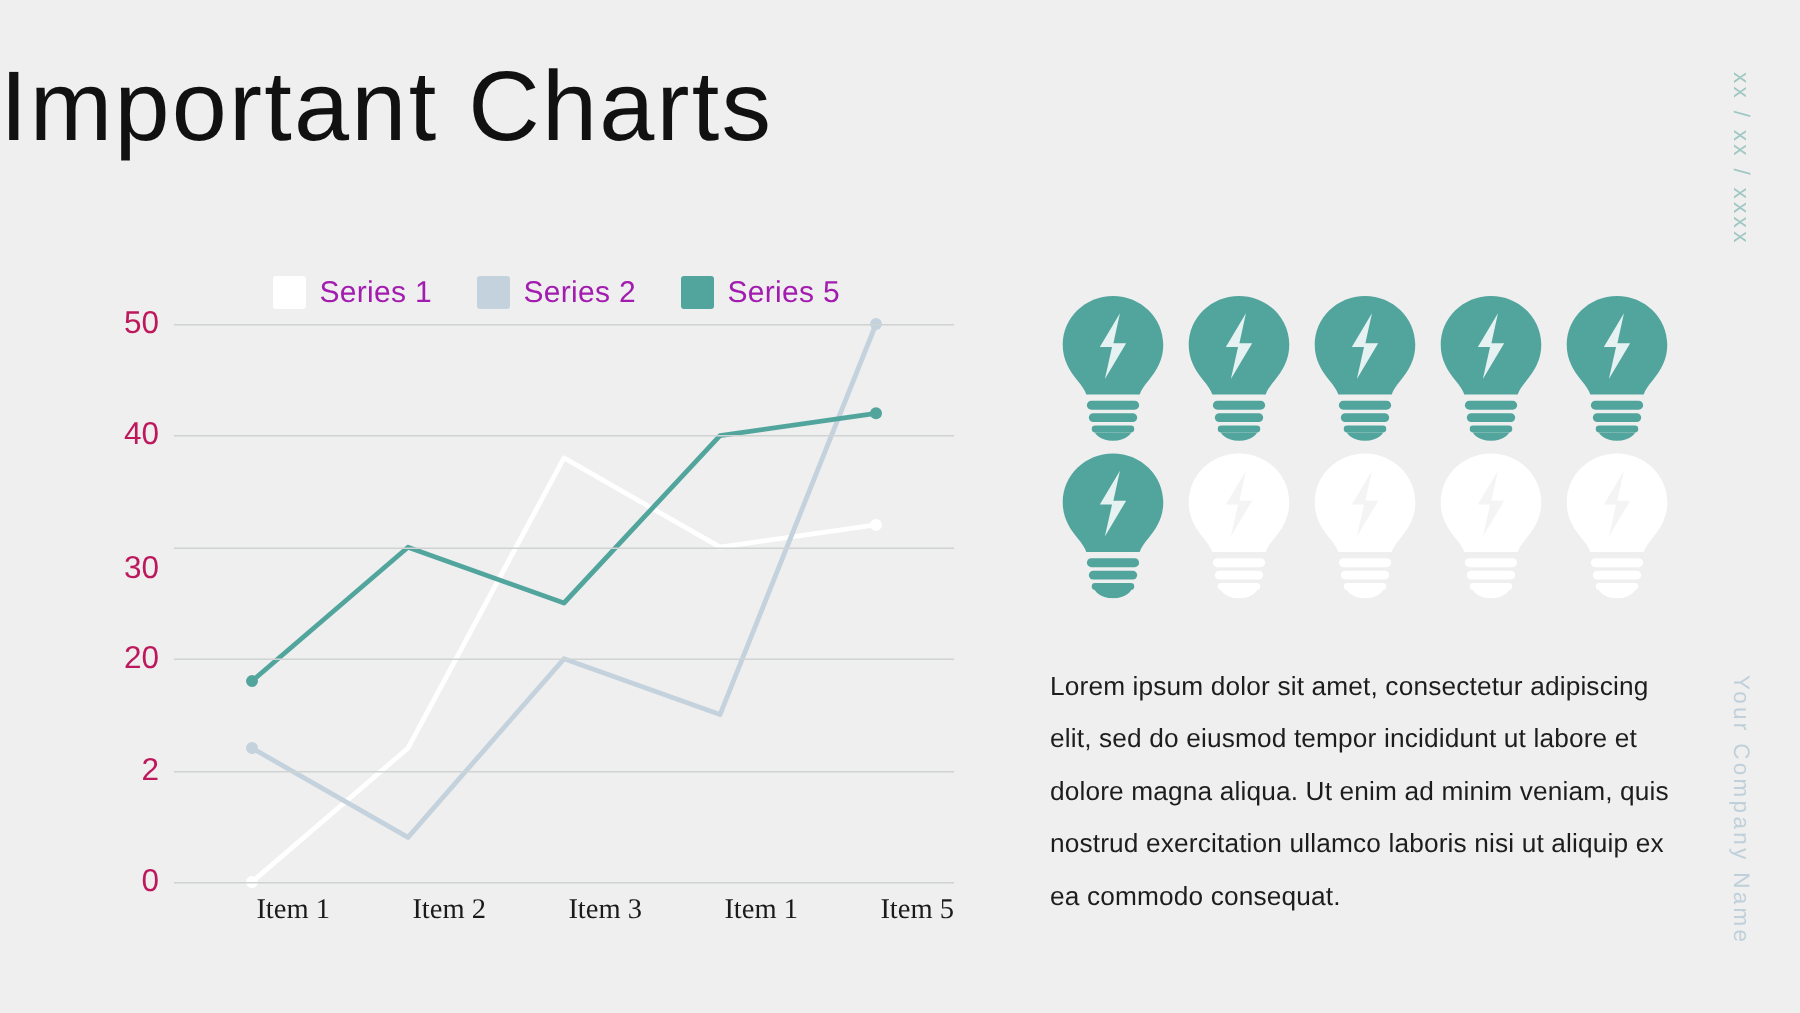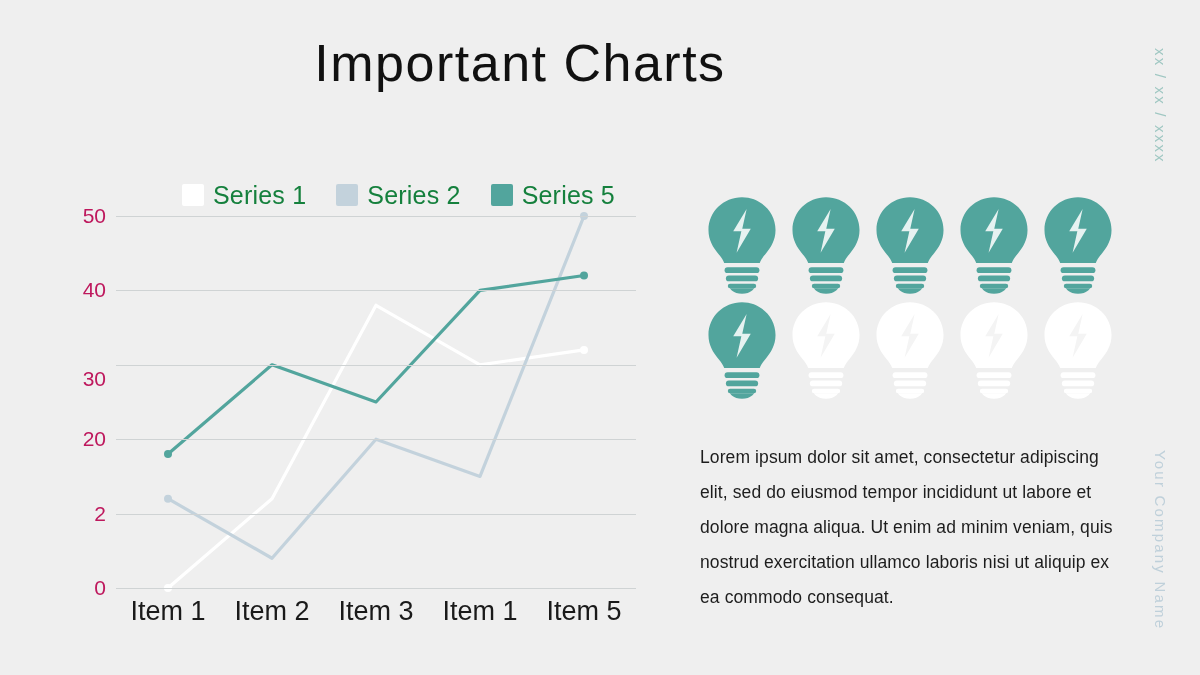--- a/index.html
+++ b/index.html
@@ -14,23 +14,22 @@
   #slide {
     position:relative;
     width:1200px; height:675px;
     background:#efefef;
   }
 
   
   #title {
     position:absolute;
     top:36px; left:0; width:1040px;
-    text-align:center;
-    font-family:"Liberation Sans", sans-serif;
-    font-size:52px;
+    font-family:"Liberation Sans", sans-serif;
+    font-size:66px;
     font-weight:300;
     letter-spacing:1.5px;
     color:#111111;
     line-height:1.05;
   }
 
   
   .vtext {
     position:absolute;
     writing-mode:vertical-rl;
@@ -65,22 +64,22 @@
     gap:30px;
     height:30px;
   }
   .legend-item { display:flex; align-items:center; gap:9px; }
   .legend-swatch {
     width:22px; height:22px; border-radius:2px;
     display:block;
   }
   .legend-label {
     font-family:"Liberation Sans", sans-serif;
-    font-size:25px;
-    color:#15803d;
+    font-size:20px;
+    color:#a21caf;
     font-weight:400;
     letter-spacing:.2px;
     text-align:center;
   }
 
   
   #plot-wrap {
     position:absolute;
     left:0; top:36px;
     width:580px; height:414px;
@@ -118,23 +117,23 @@
     overflow:visible;
   }
   #x-axis {
     position:absolute;
     left:54px; top:380px;
     width:520px;
     display:flex;
   }
   .xtick {
     flex:1;
-    text-align:center;
-    font-family:Liberation Sans, sans-serif;
-    font-size:27px;
+    text-align:right;
+    font-family:Liberation Serif, serif;
+    font-size:19px;
     color:#1a1a1a;
   }
 
   
   #bulbs {
     position:absolute;
     left:700px; top:196px;
     width:420px;
     display:grid;
     grid-template-columns:repeat(5, 84px);

